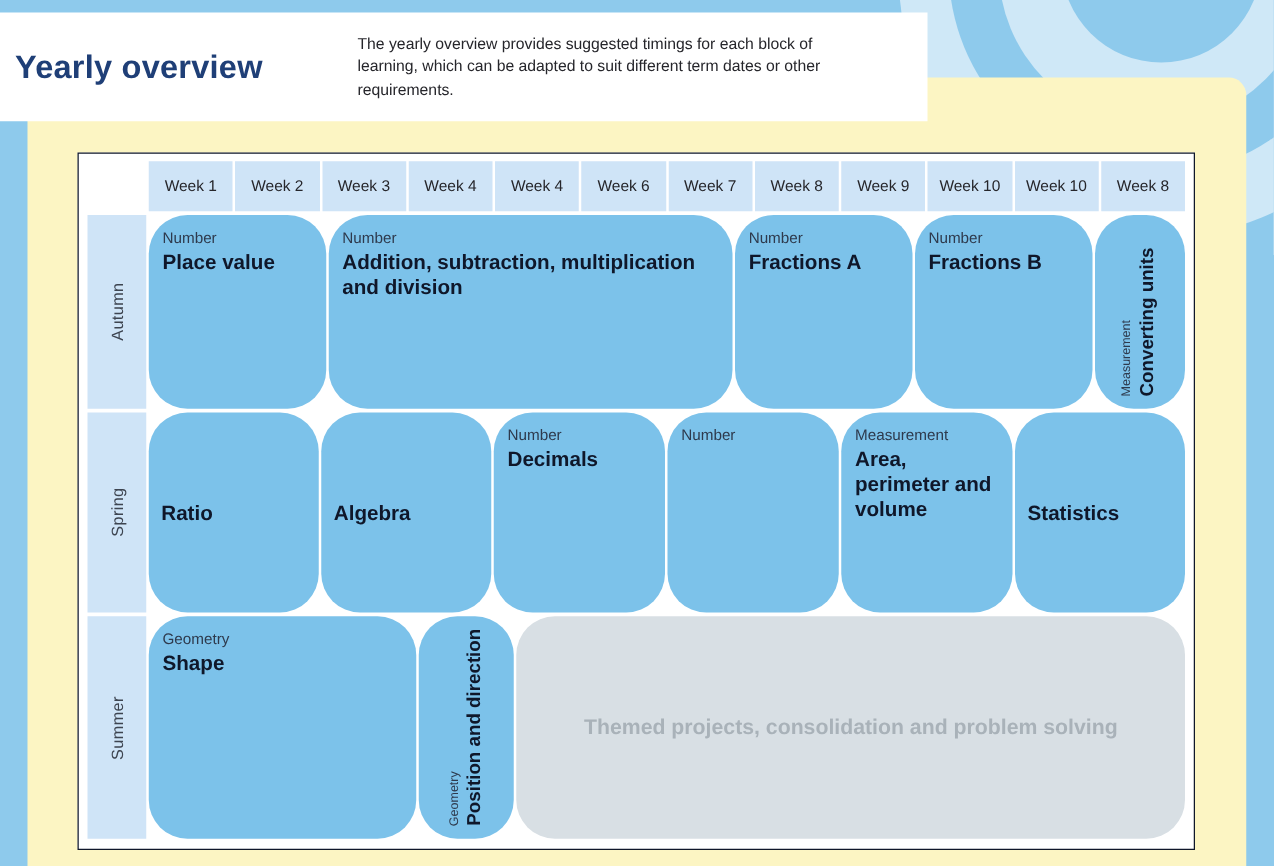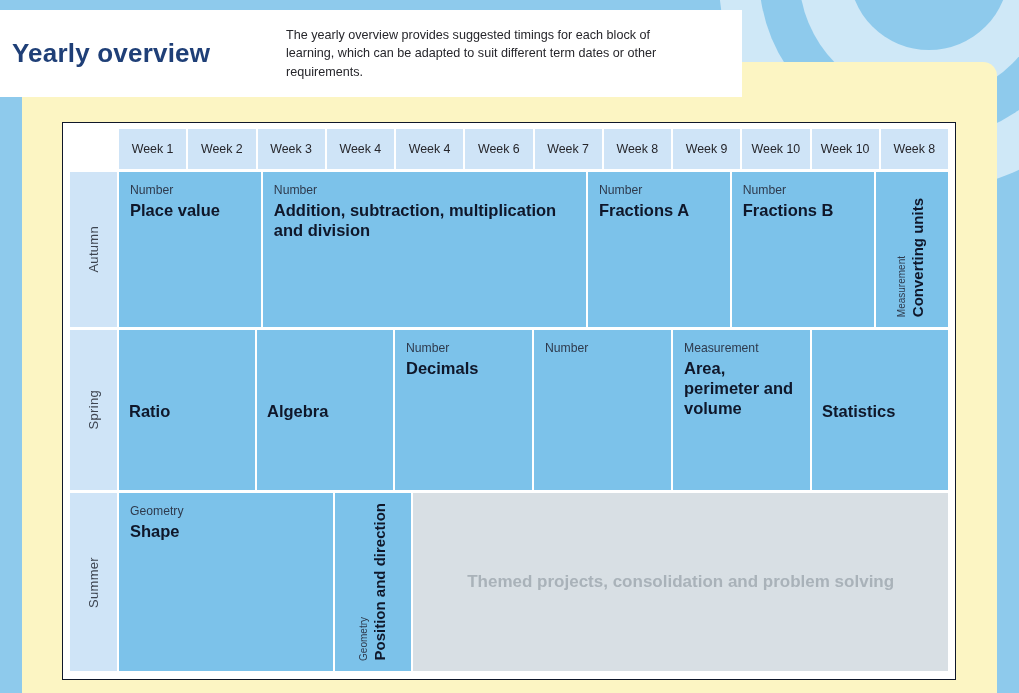--- a/index.html
+++ b/index.html
@@ -65,21 +65,21 @@
   .week-cells{display:flex;flex:1;gap:2px;}
   .week-cell{
     flex:1 1 0;background:#cfe4f7;display:flex;align-items:center;
     justify-content:center;font-size:12.4px;color:#26262b;
   }
 
   
   .blocks{display:flex;flex:1;gap:2px;}
   .block{
     background:#7cc2ea;color:#ffffff;padding:11px 10px 8px 11px;
-    box-sizing:border-box;overflow:hidden;display:flex;flex-direction:column;
+    box-sizing:border-box;overflow:hidden;display:flex;flex-direction:column;border-radius:31px;
   }
   .block .strand{font-size:12.2px;color:#2e3a4d;margin-bottom:2px;line-height:1.2;}
   .block .title{font-size:16.5px;font-weight:bold;line-height:1.22;color:#0f172a;}
 
   
   .block.vertical{
     padding:10px 6px;flex-direction:row;align-items:flex-end;justify-content:center;gap:1px;
   }
   .block.vertical .strand{
     writing-mode:vertical-rl;transform:rotate(180deg);

